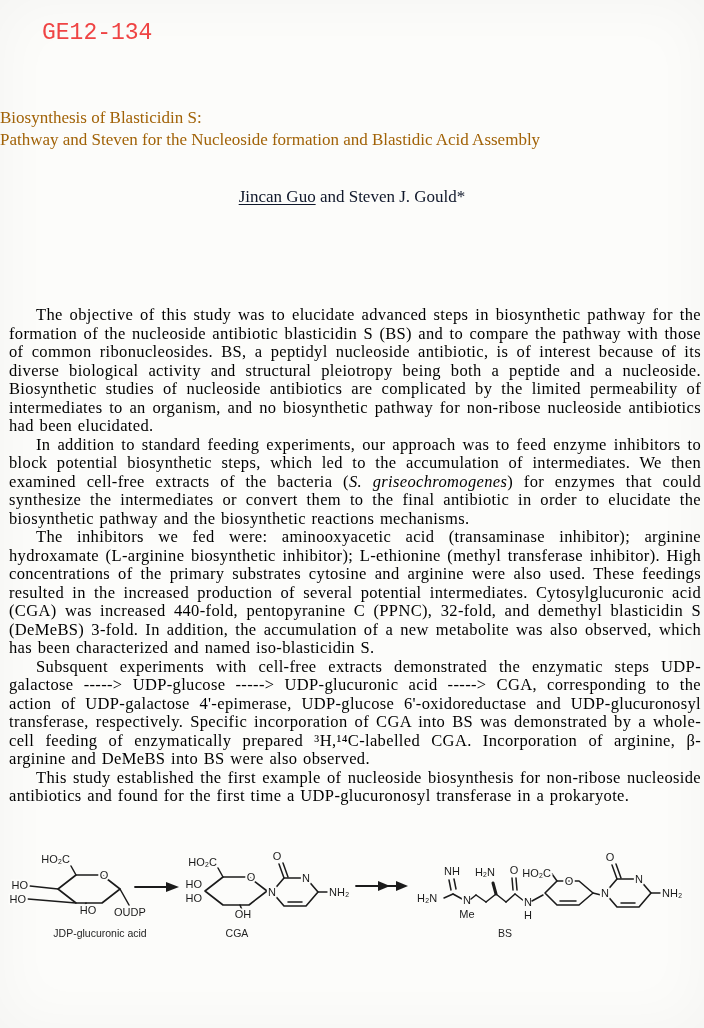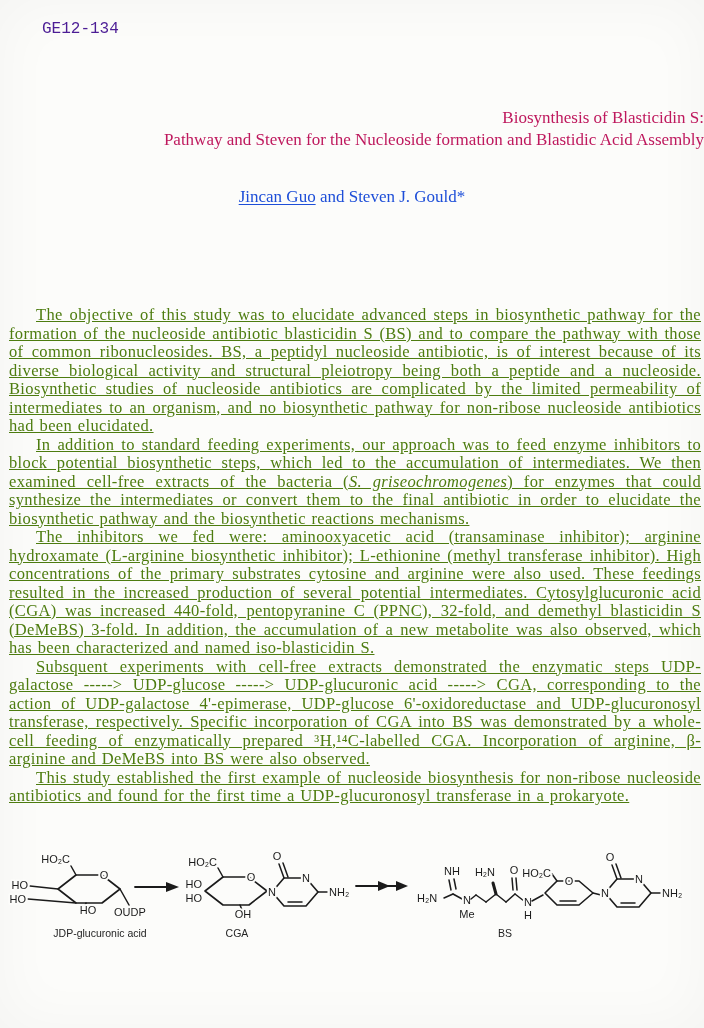--- a/index.html
+++ b/index.html
@@ -5,34 +5,34 @@
   html,body{margin:0;padding:0;background:#e9e9e7;}
   .page{
     position:relative;width:704px;height:1028px;background:#fcfcfa;
     overflow:hidden;color:#161616;
     box-shadow:inset 0 0 60px rgba(0,0,0,.035);
     font-family:"Liberation Serif", serif;
   }
   .header{
     position:absolute;top:20px;left:42px;right:30px;
     display:flex;justify-content:space-between;
-    font-family:"Liberation Mono", monospace;font-size:16px;color:#4c1d95;
+    font-family:"Liberation Mono", monospace;font-size:23px;color:#ef4444;
   }
   .title-block{
-    position:absolute;top:107px;left:0;width:704px;text-align:right;
-    font-size:17px;line-height:21.5px;color:#be185d;
+    position:absolute;top:107px;left:0;width:704px;text-align:left;
+    font-size:17px;line-height:21.5px;color:#a16207;
   }
   .authors-block{
     position:absolute;top:186px;left:0;width:704px;text-align:center;
-    font-size:17px;line-height:21.5px;color:#1d4ed8;
+    font-size:17px;line-height:21.5px;color:#0f172a;
   }
   .u{text-decoration:underline;text-underline-offset:2px;}
   .abstract{
     position:absolute;top:306px;left:9px;right:3px;
-    text-align:justify;color:#4d7c0f;text-decoration:underline;
+    text-align:justify;color:#000000;
   }
   .abstract p{
     margin:0;font-size:16.5px;line-height:18.5px;
     letter-spacing:.35px;word-spacing:1.2px;text-indent:27px;
   }
   .it{font-style:italic;}
   .scheme{position:absolute;left:0;top:845px;}
   .scheme .bond{stroke:#1b1b1b;stroke-width:1.5;fill:none;stroke-linecap:round;}
   .scheme .ring{stroke:#1b1b1b;stroke-width:1.6;fill:none;stroke-linejoin:round;}
   .scheme .wedge{stroke:#1b1b1b;stroke-width:3;fill:none;stroke-linecap:round;}

